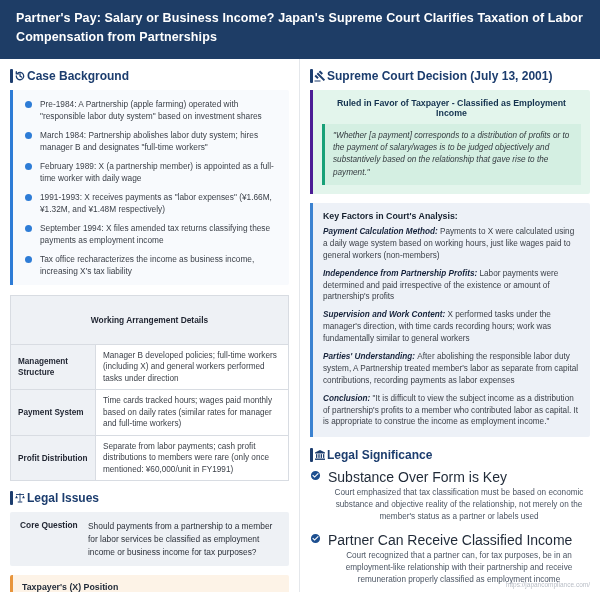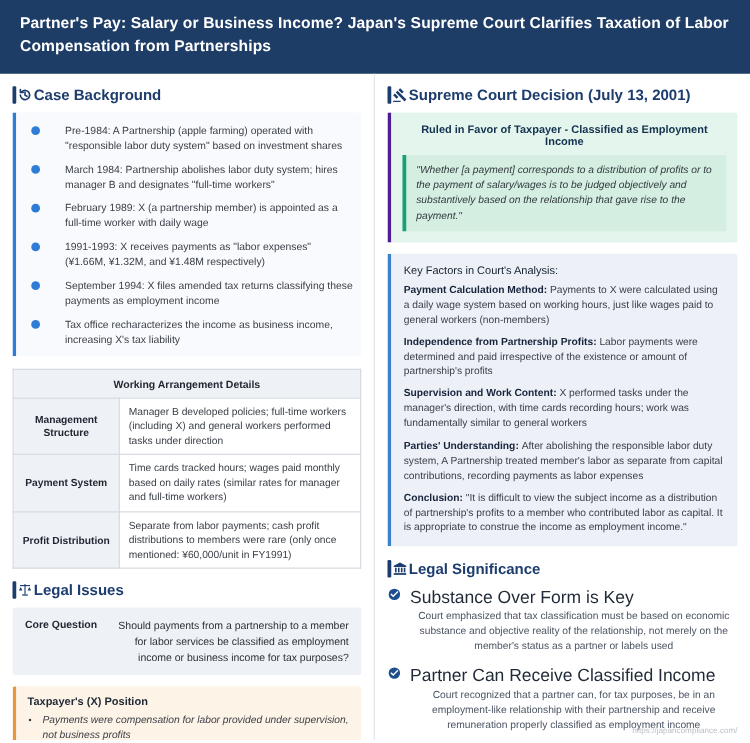--- a/index.html
+++ b/index.html
@@ -13,51 +13,51 @@
   .col{width:50%;box-sizing:border-box;padding:8px 10px 6px;}
   .col-left{border-right:1px solid #e4e7eb;}
   
   .sec-h{display:flex;align-items:center;gap:1px;color:#1c3d6e;font-weight:bold;
          font-size:12px;margin:2px 0 7px;}
   .sec-h .bar{width:3px;height:14px;background:#1c3d6e;border-radius:1px;flex:0 0 auto;}
   .sec-h .ic{display:flex;align-items:center;}
   .sec-h .ic svg{width:12px;height:12px;display:block;}
   
   .timeline{border-left:3px solid #2e7cd6;background:#f8fafd;padding:8px 6px 8px 0;margin-bottom:10px;border-radius:0 2px 2px 0;}
-  .tl-item{display:flex;gap:20px;margin:0 0 7px 12px;}
+  .tl-item{display:flex;gap:8px;margin:0 0 7px 12px;}
   .tl-item:last-child{margin-bottom:0;}
   .dot{flex:0 0 auto;width:7px;height:7px;border-radius:50%;background:#2e7cd6;margin-top:3px;}
   .tl-text{font-size:8.3px;line-height:1.45;color:#3a3f47;}
   
   .wtable{width:100%;border-collapse:collapse;margin-bottom:10px;font-size:8.2px;}
   .wtable th,.wtable td{border:1px solid #d8dce2;padding:5px 7px;text-align:left;vertical-align:middle;}
-  .wtable thead th{background:#eef1f5;text-align:center;font-size:8.4px;color:#1f2430;padding:6px;}
-  .wtable .lbl{background:#eef1f5;font-weight:bold;width:70px;color:#1f2430;line-height:1.35;text-align:center;}
+  .wtable thead th{background:#eef1f5;text-align:center;font-size:8.4px;color:#1f2430;padding:19px;}
+  .wtable .lbl{background:#eef1f5;font-weight:bold;width:70px;color:#1f2430;line-height:1.35;}
   .wtable .val{color:#3a3f47;line-height:1.4;}
   
   .core{display:flex;background:#eef1f5;border-radius:2px;margin-bottom:9px;font-size:8.4px;}
   .core-lbl{flex:0 0 58px;font-weight:bold;padding:8px 4px 8px 10px;color:#1f2430;line-height:1.4;}
-  .core-txt{padding:8px 10px 8px 6px;line-height:1.5;color:#2c313a;font-weight:500;text-align:right;}
+  .core-txt{padding:8px 10px 8px 6px;line-height:1.5;color:#2c313a;font-weight:500;}
   
   .pos{border-left:3px solid;border-radius:2px;padding:7px 9px 8px;margin-bottom:10px;}
   .pos-orange{background:#fdf3e7;border-color:#e8953c;}
   .pos-title{font-weight:bold;font-size:8.8px;color:#1f2937;margin-bottom:4px;}
   .pos ul{margin:0;padding-left:12px;}
   .pos li{font-size:8.2px;line-height:1.45;color:#3a3f47;margin-bottom:2px;font-style:italic;}
   
   .ruling{background:#e3f5ec;border-left:3px solid #4c1d95;padding:8px 9px 9px;margin-bottom:9px;border-radius:0 2px 2px 0;}
   .ruling-title{text-align:center;font-weight:bold;font-size:8.8px;color:#14324f;margin-bottom:6px;}
   .quote{background:#d4efe2;border-left:3px solid #18a078;padding:6px 8px;font-style:italic;
          font-size:8.2px;line-height:1.5;color:#333a3f;}
   
   .factors{background:#edf1f7;border-left:3px solid #3b82d0;padding:8px 10px 9px;margin-bottom:11px;border-radius:0 2px 2px 0;}
-  .factors-title{font-weight:normal;font-size:8.8px;color:#15202e;margin-bottom:5px;}
+  .factors-title{font-weight:bold;font-size:8.8px;color:#15202e;margin-bottom:5px;}
   .factor{margin:0 0 6px;font-size:8.2px;line-height:1.45;color:#3a3f47;}
   .factor:last-child{margin-bottom:0;}
-  .factor strong{color:#16233b;}
+  .factor strong{color:#16233b;font-style:italic;}
   .factor strong::after{content:": ";}
   
   .sig-item{display:flex;gap:7px;margin-bottom:9px;}
   .chk{flex:0 0 auto;width:11px;height:11px;color:#1d4f8f;margin-top:1px;}
   .chk svg{width:11px;height:11px;display:block;}
   .sig-title{font-weight:normal;font-size:14px;color:#1f2937;margin-bottom:2px;}
   .sig-text{font-size:8.2px;line-height:1.45;color:#4b5563;text-align:center;}
   
   .footer-url{position:absolute;right:10px;bottom:4px;font-size:6.5px;color:#b9bec6;}
 </style>

